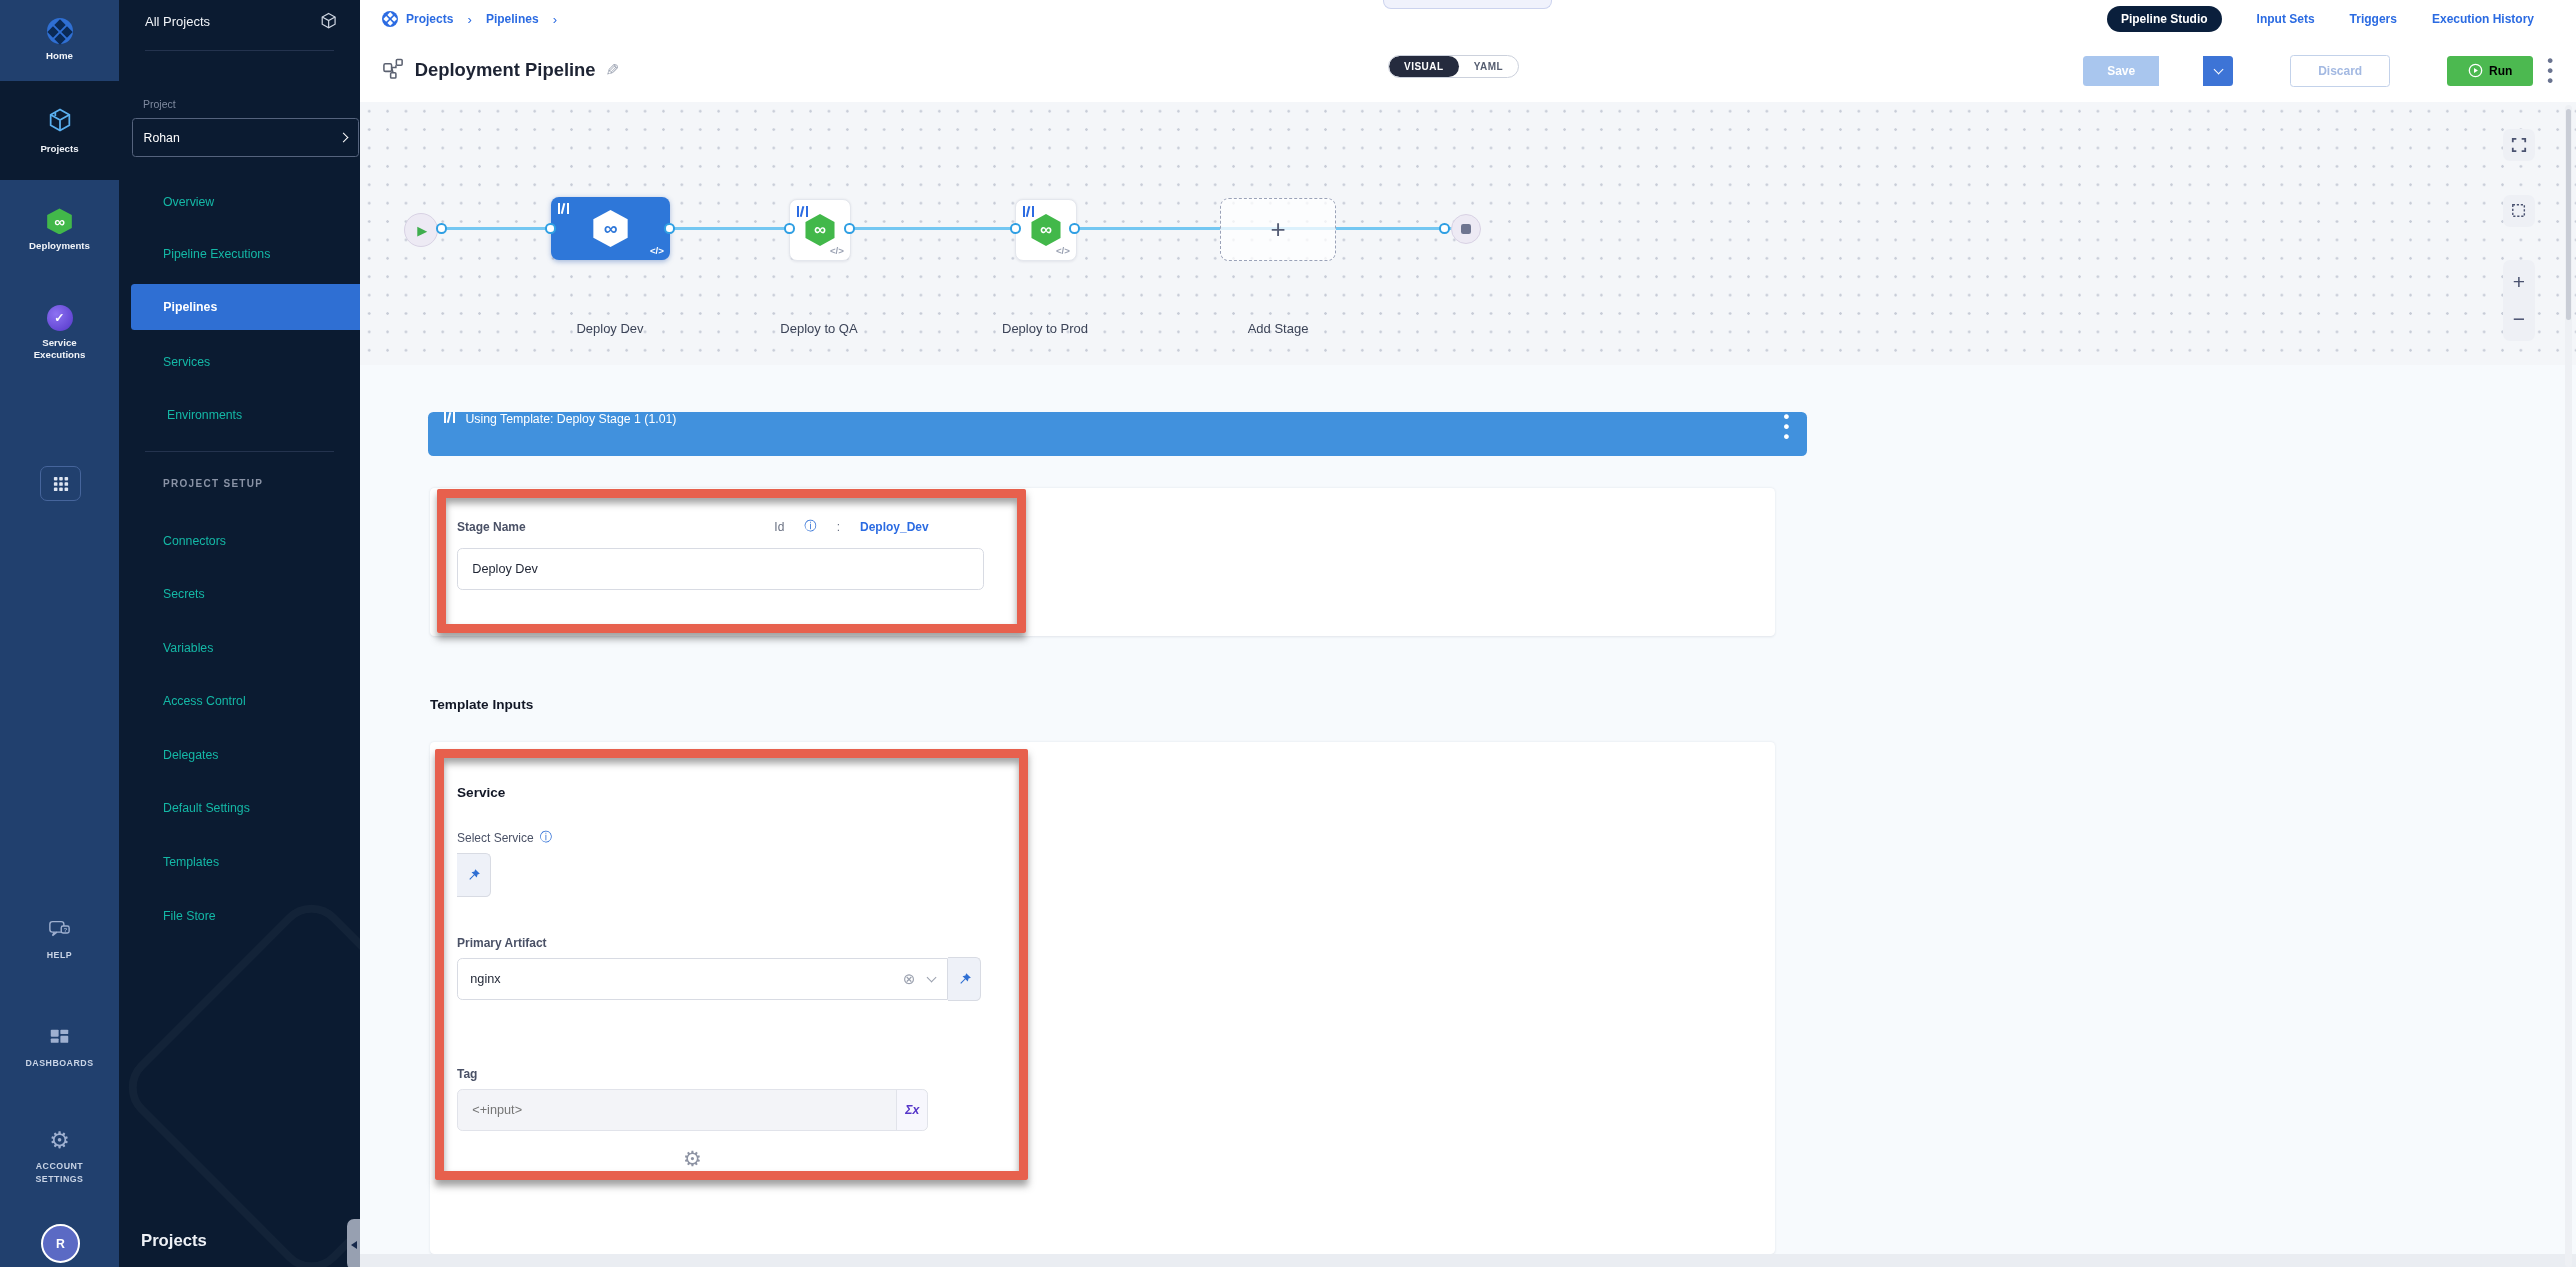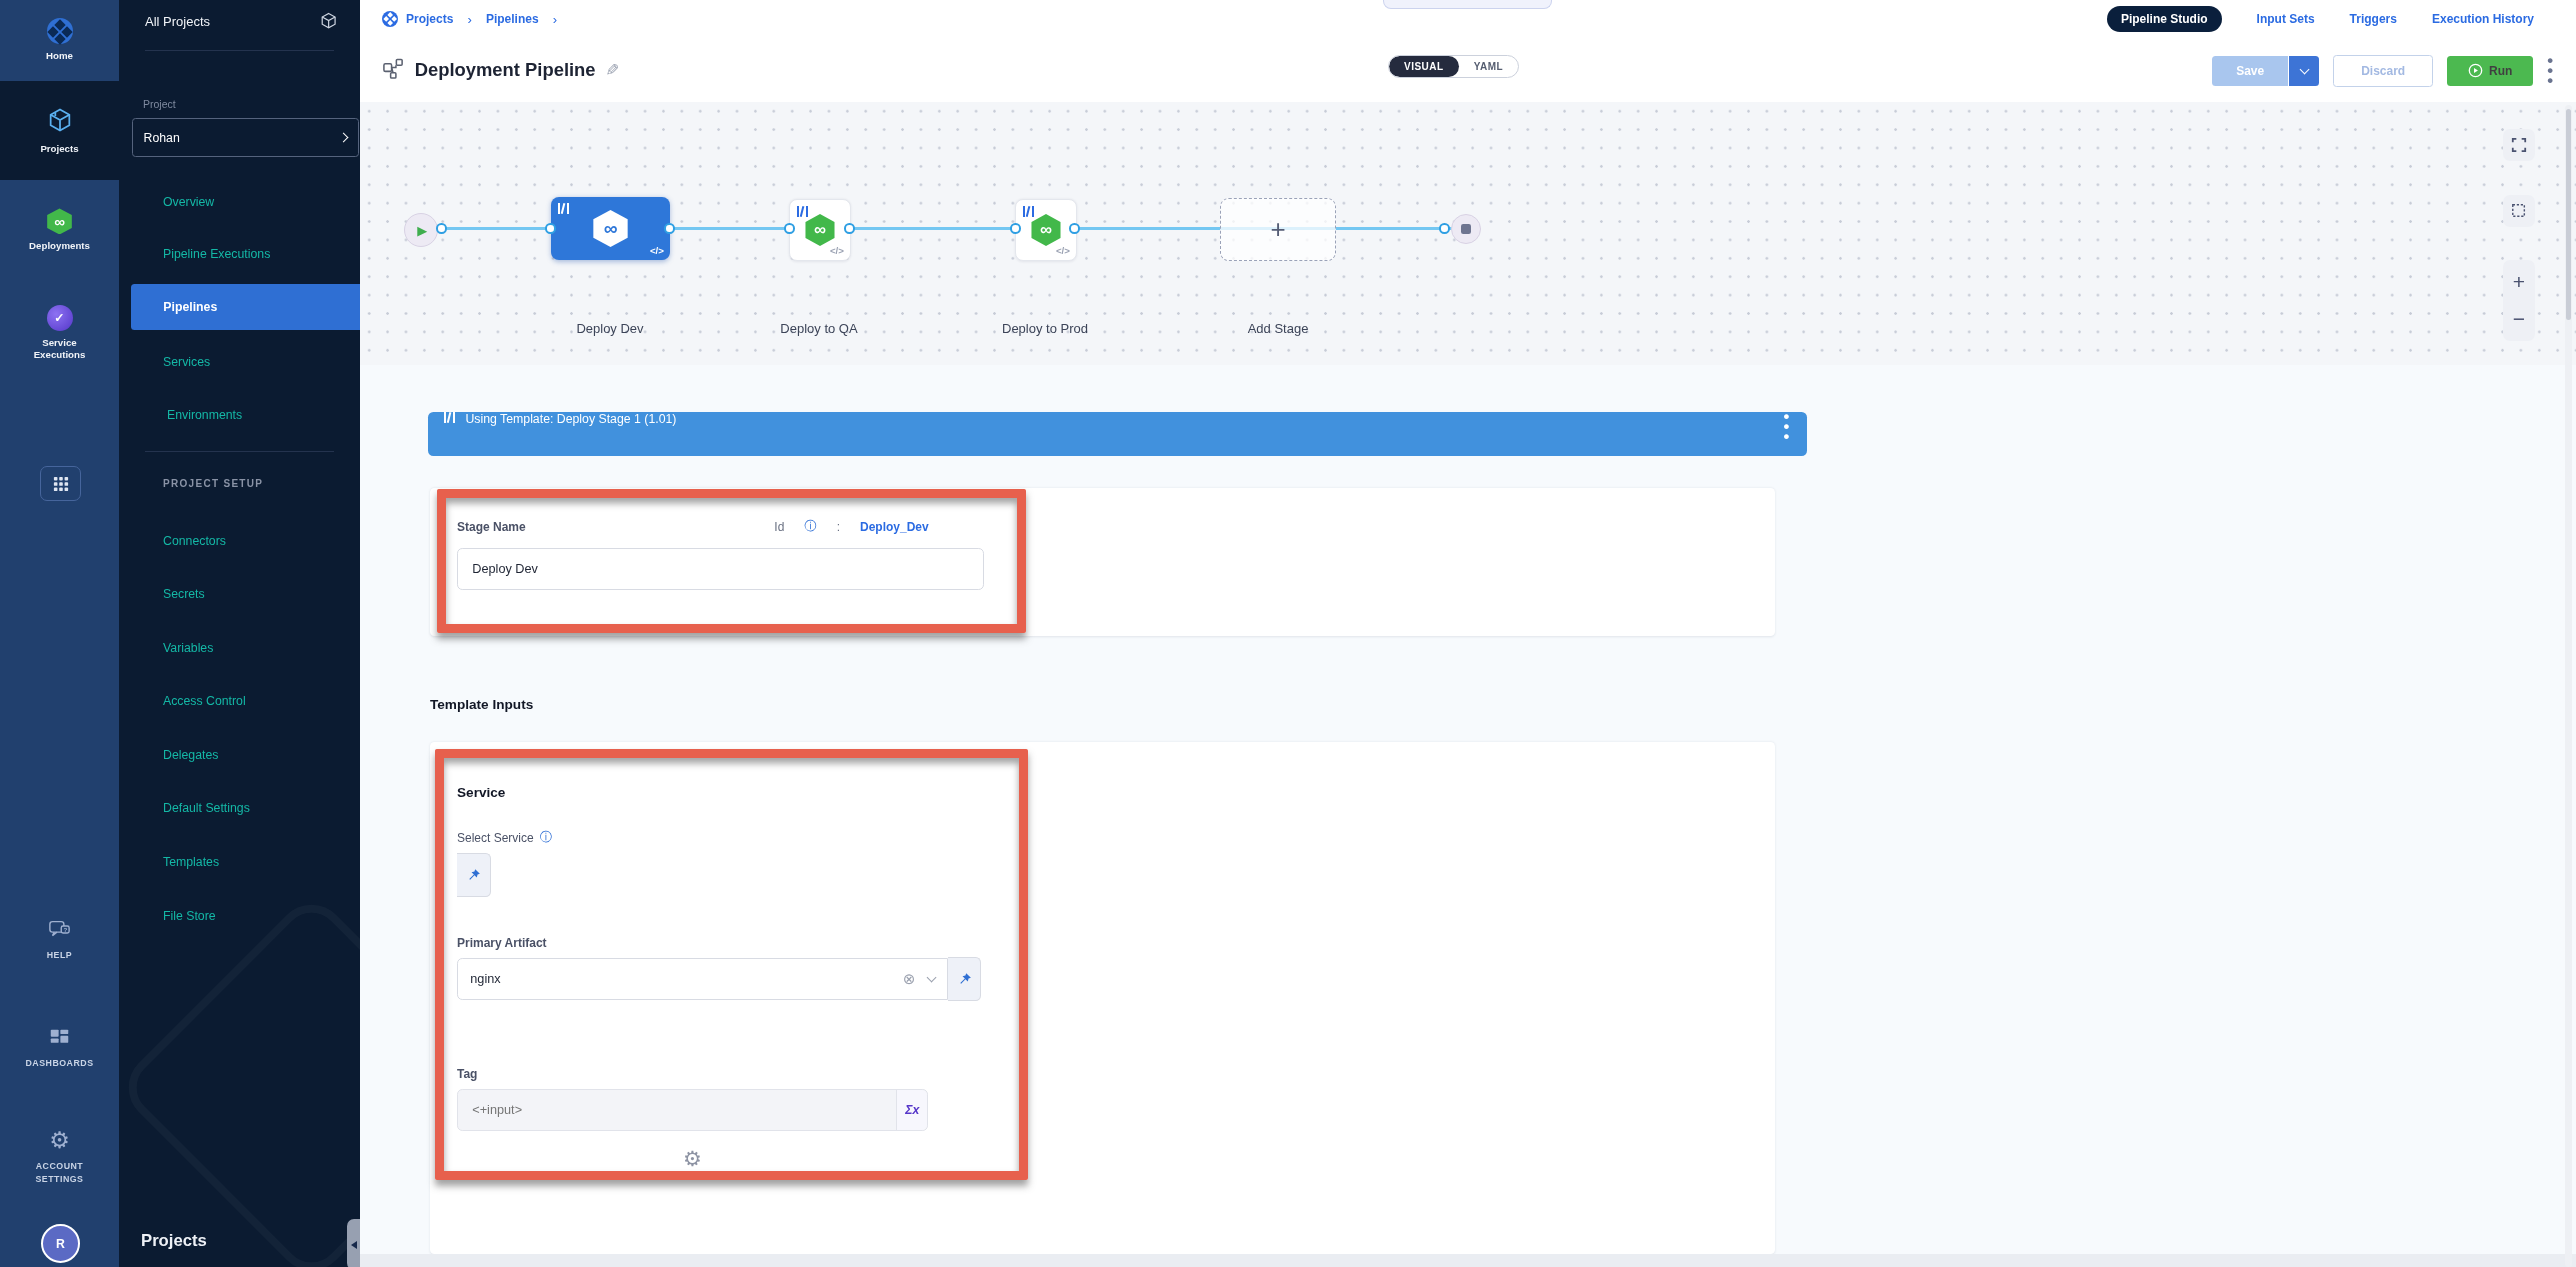--- a/index.html
+++ b/index.html
@@ -36,25 +36,25 @@
   
   .topbar{left:360px;width:2216px;background:#fff;border-bottom:0.9px solid #e2e5ea;}
   .crumb{color:#2b6be2;font-size:12px;font-weight:bold;}
   .crumb-sep{color:#2b6be2;font-size:13px;padding:0 6.1px;}
   .pill{background:#0a1f3c;color:#fff;border-radius:877px;padding:6.1px 14px;font-size:12px;font-weight:bold;}
   .navlink{color:#2b6be2;font-size:12px;font-weight:bold;}
   .page-title{font-size:18.4px;font-weight:bold;color:#1d2333;}
   .toggle{border:0.9px solid #ccd1dc;border-radius:877px;overflow:hidden;display:flex;background:#fff;}
   .toggle .seg{font-size:10px;font-weight:bold;letter-spacing:0.5px;padding:5.3px 15px;color:#555d70;}
   .toggle .seg.on{background:#252b3e;color:#fff;border-radius:877px;}
-  .btn{border-radius:3.5px;font-size:12px;font-weight:bold;display:flex;align-items:center;justify-content:center;height:30px;}
+  .btn{border-radius:3.5px;font-size:12px;font-weight:bold;display:flex;align-items:center;justify-content:center;height:30px;margin-left:43px;}
   .btn-save{background:#a9c6ee;color:#fff;width:76px;border-radius:3.5px 0 0 3.5px;}
   .btn-save-caret{background:#3d74d6;color:#fff;width:30px;border-radius:0 3.5px 3.5px 0;border-left:0.9px solid #fff;}
   .btn-discard{border:0.9px solid #c3d2ea;color:#a3b9e2;width:98px;background:#fff;}
-  .btn-run{background:#4cb950;color:#404040;width:86px;gap:6.1px;}
+  .btn-run{background:#4cb950;color:#000000;width:86px;gap:6.1px;}
   .kebab{color:#6a7490;font-size:16.7px;font-weight:bold;letter-spacing:0;line-height:.6;}
   .chev{display:inline-block;width:6.1px;height:6.1px;border-right:1.8px solid currentColor;border-bottom:1.8px solid currentColor;transform:rotate(45deg);}
   .chev.right{transform:rotate(-45deg);}
   
   #canvas{left:360px;top:102px;width:2216px;height:263px;background:#f4f6f9;background-image:radial-gradient(circle,#c7ccd7 1.3px,transparent 1.4px);background-size:18.4px 18.4px;border-bottom:0.9px solid #e1e4ea;}
   .edge{height:2.6px;background:#74c7f2;}
   .node-circle{border-radius:50%;background:#edeaf4;border:0.9px solid #d8d2e4;display:flex;align-items:center;justify-content:center;}
   .port{width:10.5px;height:10.5px;border-radius:50%;background:#fff;border:2.2px solid #2f9fe3;box-sizing:border-box;}
   .stage-node{border-radius:8px;display:flex;align-items:center;justify-content:center;position:absolute;}
   .stage-white{background:#fff;border:0.9px solid #e4e7ed;box-shadow:0 0.9px 2.6px rgba(20,30,60,.08);}

